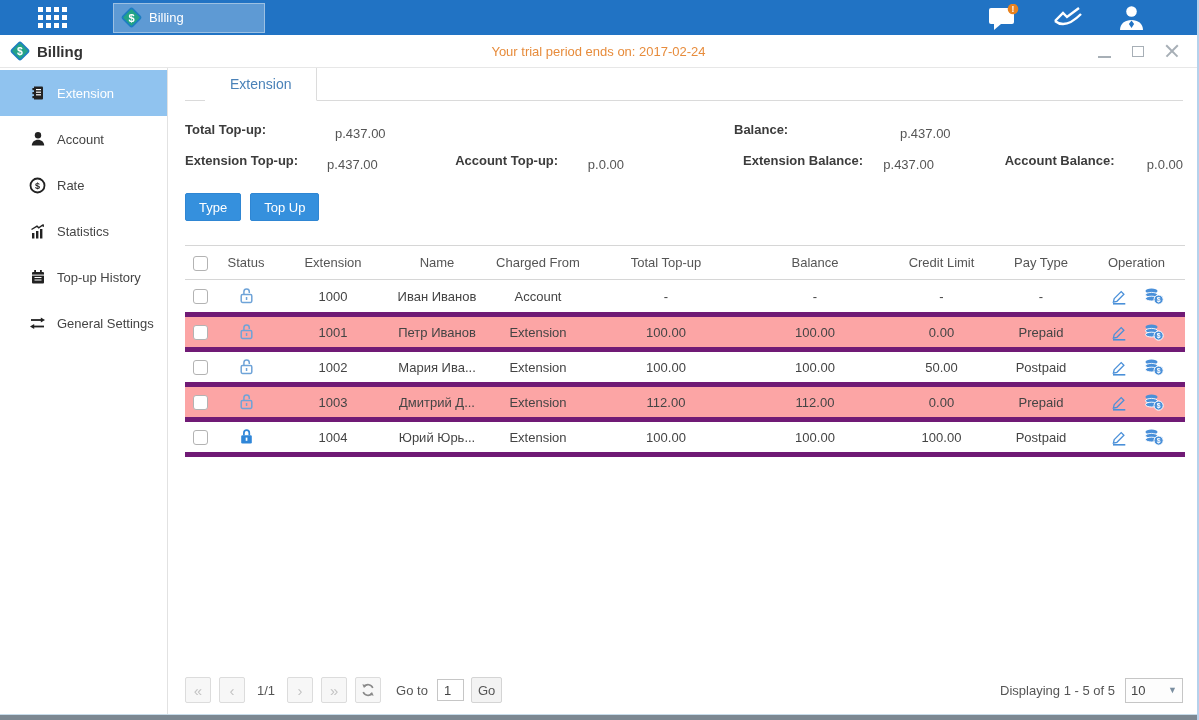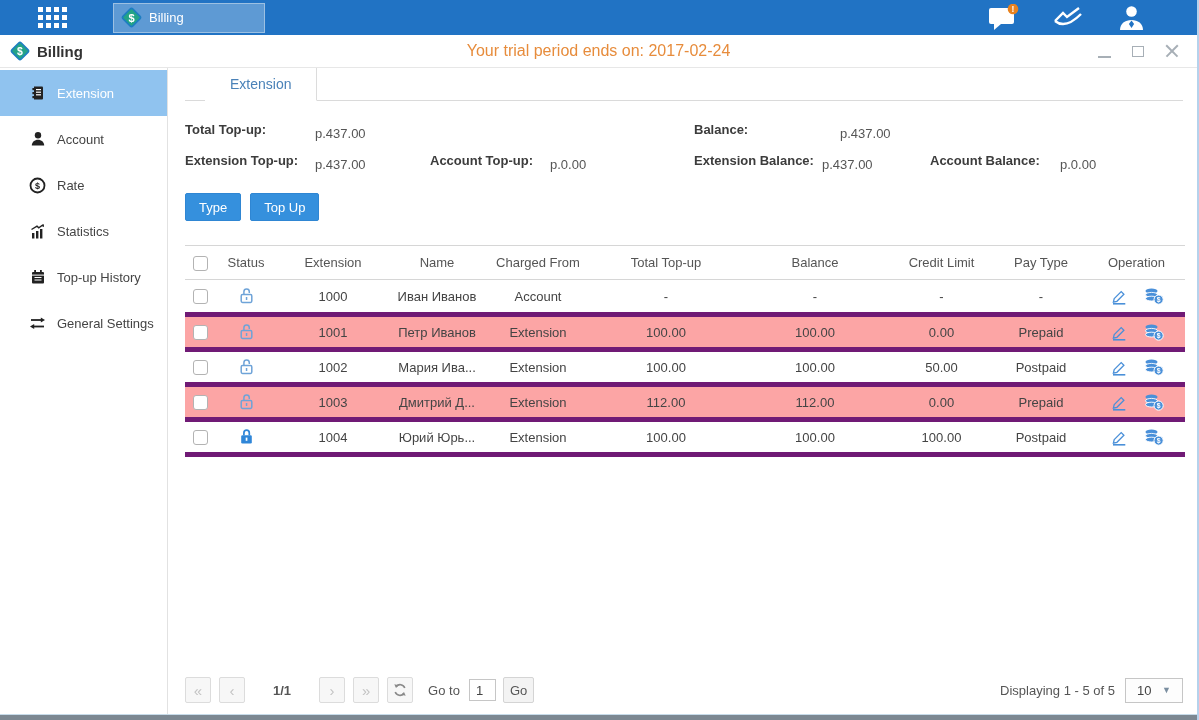--- a/index.html
+++ b/index.html
@@ -10,21 +10,21 @@
   
   .topbar { height:35px; background:#2173c4; display:flex; align-items:center; flex-shrink:0; }
   .grid-icon { margin-left:38px; width:30px; height:22px; cursor:pointer; }
   .task-tab { margin-left:45px; height:30px; width:152px; background:#73a9d8; background:rgba(255,255,255,.28); border:1px solid #9cc0e2; display:flex; align-items:center; padding-left:7px; gap:7px; color:#fff; cursor:pointer; }
   .top-icons { margin-left:auto; display:flex; align-items:center; gap:34px; margin-right:52px; }
   .top-icons > span { cursor:pointer; display:flex; }
 
   
   .titlebar { height:33px; background:#fff; border-bottom:1px solid #e7e7e7; display:flex; align-items:center; position:relative; flex-shrink:0; }
   .titlebar .apptitle { display:flex; align-items:center; gap:7px; margin-left:10px; font-weight:bold; font-size:15px; color:#333; }
-  .trial { position:absolute; left:0; right:0; text-align:center; color:#e78c3c; font-size:16px; pointer-events:none; }
+  .trial { position:absolute; left:0; right:0; text-align:center; color:#e78c3c; font-size:13px; pointer-events:none; }
   .winctl { margin-left:auto; display:flex; align-items:center; gap:20px; margin-right:18px; }
   .winctl span { cursor:pointer; display:inline-flex; align-items:center; justify-content:center; width:14px; height:14px; }
   .ic-min { width:13px; height:2px; background:#a7afb6; align-self:flex-end; margin-top:8px; }
   .ic-max { width:12px; height:11px; border:1.5px solid #a7afb6; }
   .ic-close { position:relative; }
   .ic-close::before,.ic-close::after { content:""; position:absolute; width:16px; height:1.6px; background:#a7afb6; top:6px; left:-1px; }
   .ic-close::before { transform:rotate(45deg); }
   .ic-close::after { transform:rotate(-45deg); }
 
   
@@ -35,21 +35,21 @@
   .sicon { width:17px; height:17px; display:flex; align-items:center; justify-content:center; flex-shrink:0; }
 
   .main { flex:1; display:flex; flex-direction:column; padding:0 14px 0 17px; min-width:0; }
 
   
   .tabbar { height:33px; border-bottom:1px solid #dadada; display:flex; flex-shrink:0; }
   .tab { margin-left:20px; margin-bottom:-1px; background:#fff; border-right:1px solid #dcdcdc; border-bottom:1px solid #fff; padding:0 25px; line-height:32px; color:#4a82b8; font-size:14px; cursor:pointer; }
 
   
   .summary { margin-top:13px; }
-  .sum-row { display:flex; align-items:center; height:31px; }
+  .sum-row { display:flex; align-items:center; height:31px;gap:20px; }
   .sum-row .lbl { font-weight:bold; color:#3c3c3c; }
   .sum-row .val { color:#555;margin-top:7px; }
   .w130{width:130px} .w379{width:379px} .w146{width:146px} .w115{width:115px}
   .w120{width:120px} .w144{width:144px} .w128{width:128px} .w108{width:108px}
 
   
   .actions { margin-top:17px; display:flex; gap:9px; }
   .btn { height:28px; background:#3590dd; border:1px solid #2f86d3; border-radius:2px; color:#fff; font-size:13px; font-family:"Liberation Sans",sans-serif; padding:0 13px; cursor:pointer; }
 
   
@@ -61,27 +61,27 @@
   td { text-align:center; }
   .cb { display:inline-block; width:15px; height:15px; border:1px solid #b3b3b3; border-radius:3px; background:#fff; cursor:pointer; vertical-align:middle; }
   td.ops span { display:inline-flex; vertical-align:middle; cursor:pointer; }
   td.ops span + span { margin-left:16px; }
   td svg { vertical-align:middle; }
 
   
   .pagebar { margin-top:auto; display:flex; align-items:center; padding-bottom:11px; }
   .pg-btn { width:26px; height:26px; background:#f7f7f7; border:1px solid #dcdcdc; border-radius:2px; display:flex; align-items:center; justify-content:center; color:#c3c3c3; font-size:15px; cursor:pointer; }
   .pg-btn + .pg-btn { margin-left:8px; }
-  .pg-info { margin:0 28px; color:#555;font-weight:bold; }
+  .pg-info { margin:0 12px; color:#555; }
   .goto-lbl { margin-left:15px; margin-right:9px; color:#555; }
   .goto-input { width:27px; height:22px; border:1px solid #c6c6c6; font-size:13px; padding-left:6px; color:#444; font-family:"Liberation Sans",sans-serif; }
   .go-btn { margin-left:7px; height:26px; padding:0 6px; background:#f3f3f3; border:1px solid #d4d4d4; border-radius:2px; color:#555; font-size:13px; cursor:pointer; font-family:"Liberation Sans",sans-serif; }
   .pg-right { margin-left:auto; display:flex; align-items:center; gap:10px; }
   .displaying { color:#555; }
-  .page-size { width:58px; height:25px; border:1px solid #c6c6c6; background:#fdfdfd; display:flex; align-items:center; padding:0 11px; cursor:pointer; color:#444; }
+  .page-size { width:58px; height:25px; border:1px solid #c6c6c6; background:#fdfdfd; display:flex; align-items:center; padding:0 5px; cursor:pointer; color:#444; }
   .page-size .caret { margin-left:auto; font-size:9px; color:#7a8ea0; }
 
   .window-bottom { height:6px; background:#7c8892; border-top:1px solid #c7dbe9; flex-shrink:0; }
 </style>
 </head>
 <body>
 
 <div class="app">
 
   <div class="topbar">

